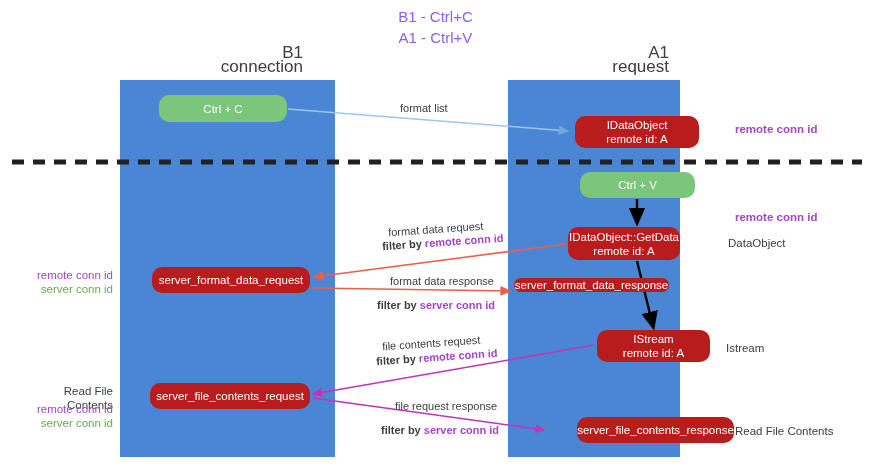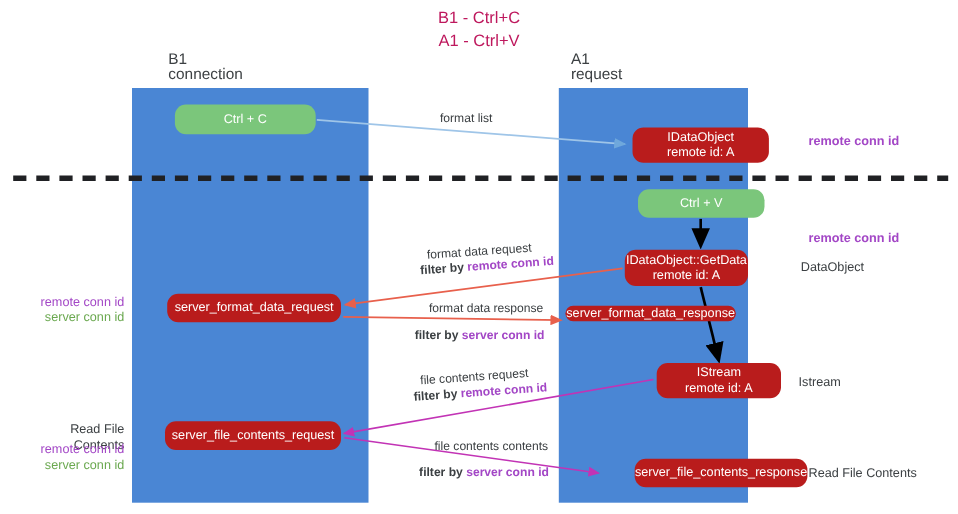--- a/index.html
+++ b/index.html
@@ -23,27 +23,27 @@
   }
   #lane-b1 { left: 120px; top: 80px; width: 215px; height: 377px; }
   #lane-a1 { left: 508px; top: 80px; width: 172px; height: 377px; }
 
   
   .title-block {
     position: absolute;
     left: 0; top: 6px; width: 871px;
     text-align: center;
     font-size: 15px;
-    color: #be185d;
+    color: #8b5cf6;
     line-height: 21px;
   }
   .col-head {
     position: absolute;
-    text-align: left;
-    font-size: 14px;
+    text-align: right;
+    font-size: 17px;
     color: #3c4043;
     line-height: 14px;
   }
   #head-b1 { left: 153px; top: 46px; width: 150px; }
   #head-a1 { left: 519px; top: 46px; width: 150px; }
 
   
   .node {
     position: absolute;
     box-sizing: border-box;
@@ -224,21 +224,21 @@
   <div class="edge-label" id="el-fdresp">format data response</div>
   <div class="edge-label" id="el-fdresp2">
     <span>filter by </span><span class="c-purple">server conn id</span>
   </div>
 
   <div class="edge-label" id="el-fcreq">file contents request</div>
   <div class="edge-label" id="el-fcreq2">
     <span>filter by </span><span class="c-purple">remote conn id</span>
   </div>
 
-  <div class="edge-label" id="el-fcresp">file contents contents</div>
+  <div class="edge-label" id="el-fcresp">file request response</div>
   <div class="edge-label" id="el-fcresp2">
     <span>filter by </span><span class="c-purple">server conn id</span>
   </div>
 
   <div class="side-label bold c-purple" id="lbl-remote-1">remote conn id</div>
   <div class="side-label bold c-purple" id="lbl-remote-2">remote conn id</div>
   <div class="side-label" id="lbl-dataobject">DataObject</div>
   <div class="side-label" id="lbl-istream">Istream</div>
   <div class="side-label" id="lbl-write">Read File Contents</div>
 

